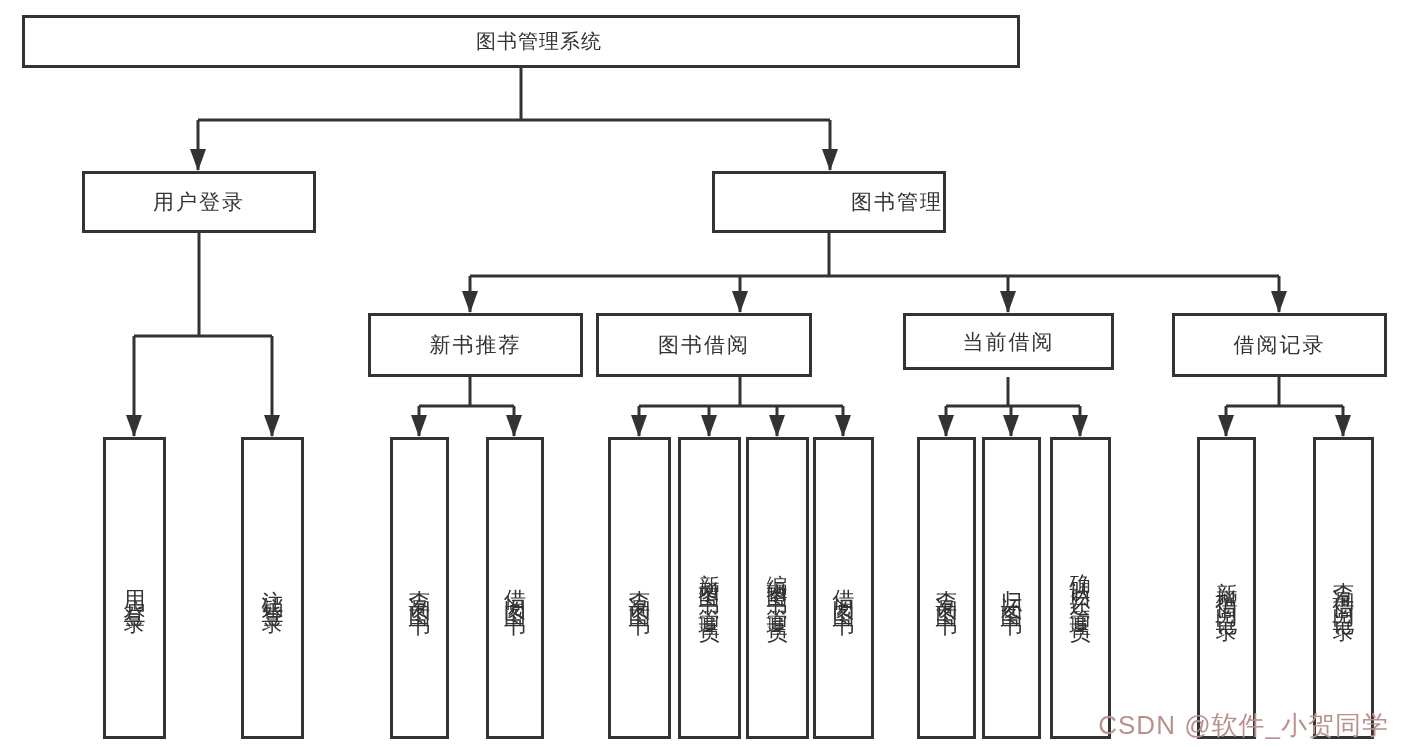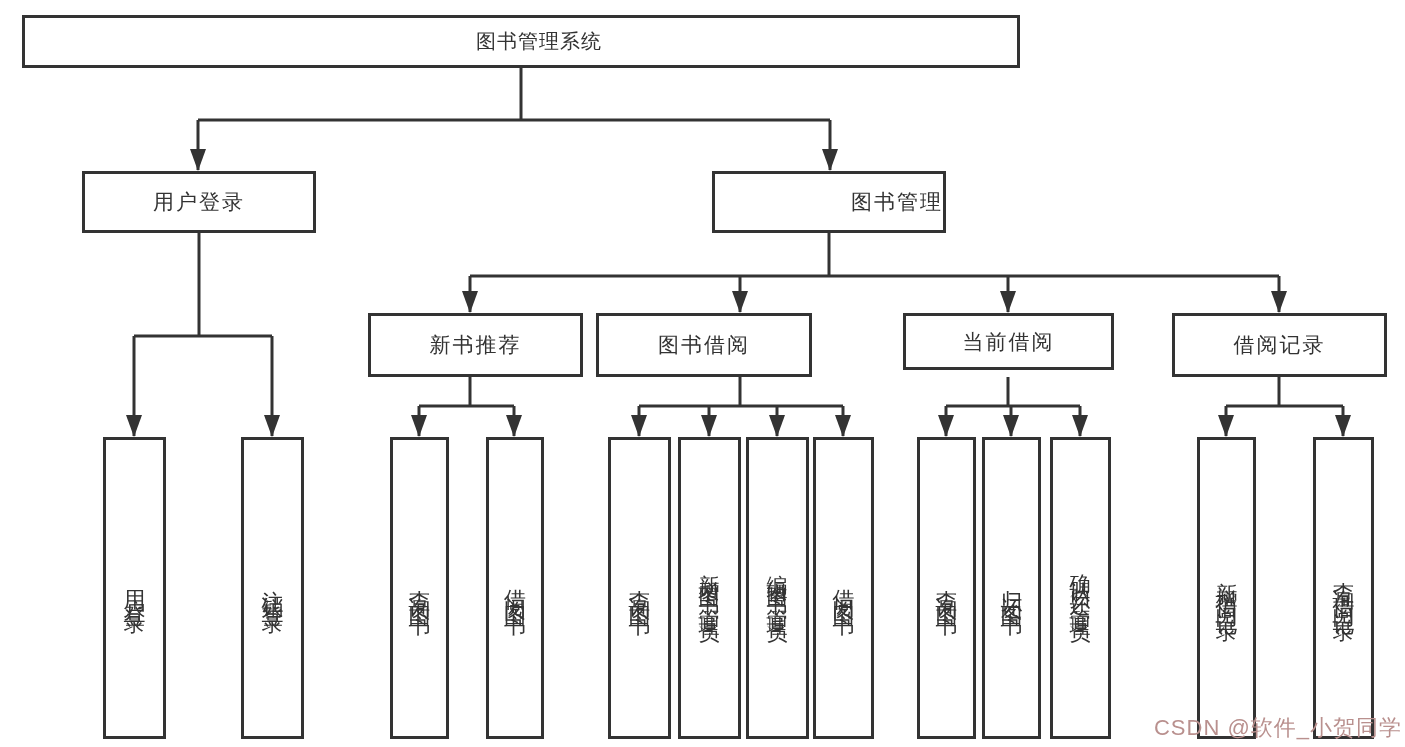--- a/index.html
+++ b/index.html
@@ -62,23 +62,23 @@
     letter-spacing:8px;
     line-height:1;
     white-space:nowrap;
   }
   .leaf.long .vtext{
     font-size:21px;
     letter-spacing:7px;
   }
   .watermark{
     position:absolute;
-    right:3px;
+    right:16px;
     bottom:4px;
-    font-size:22px;
+    font-size:26px;
     color:var(--watermark-color);
     z-index:3;
     letter-spacing:1px;
     pointer-events:none;
   }
 </style>
 </head>
 <body>
 
 <div class="canvas">

